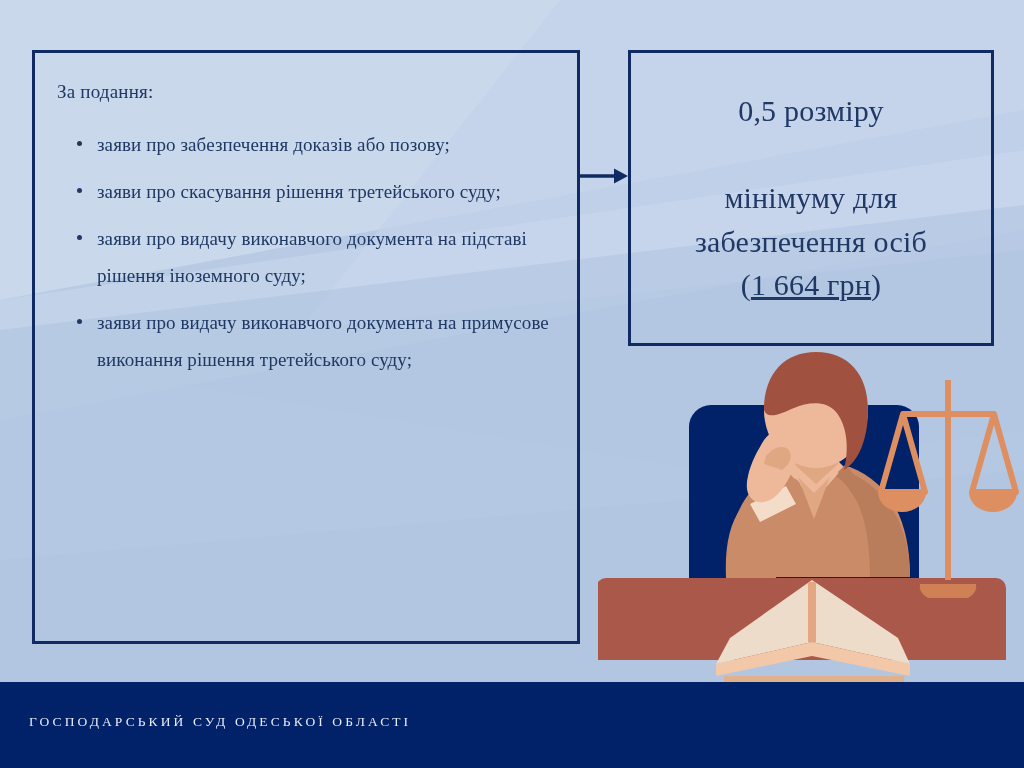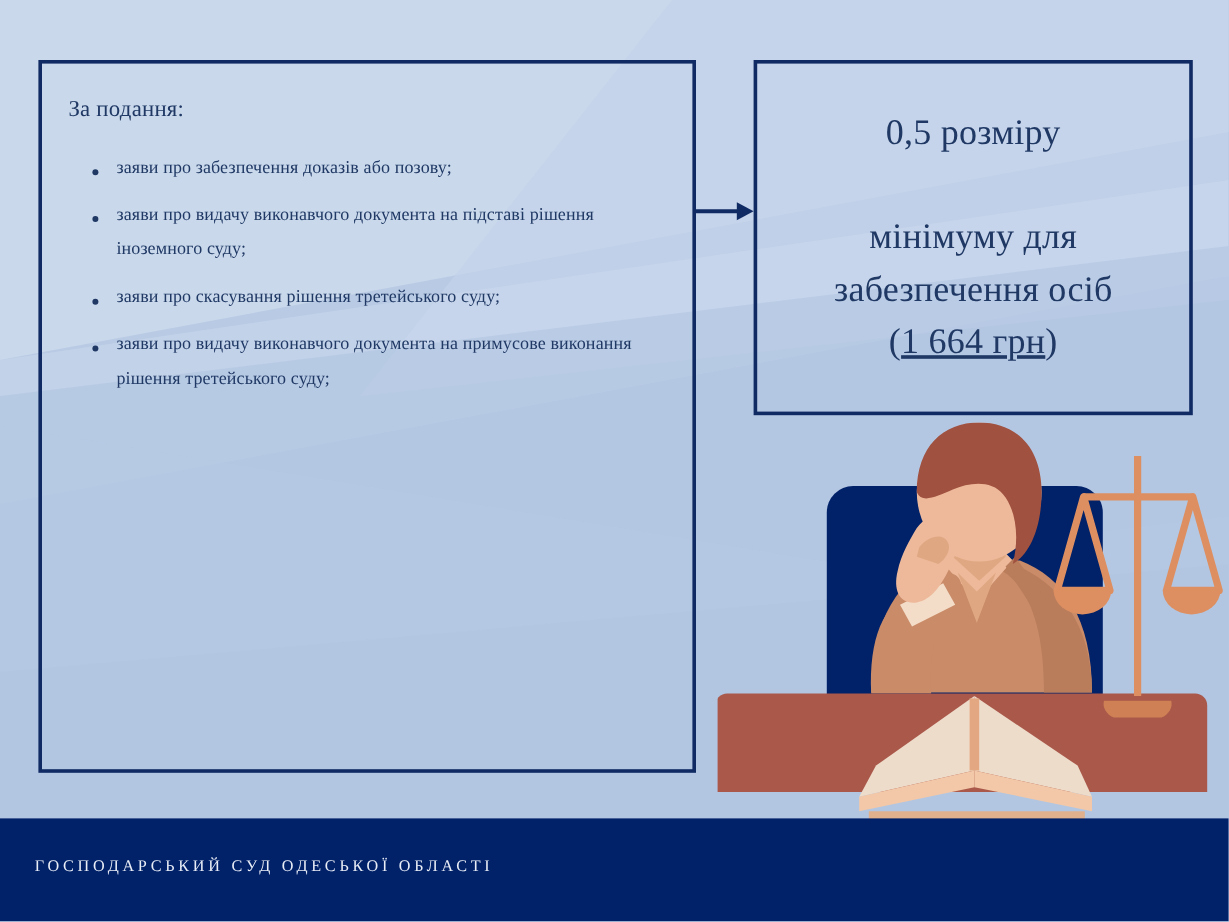--- a/index.html
+++ b/index.html
@@ -37,21 +37,21 @@
     line-height:1.2;
     margin:0 0 22px 6px;
     letter-spacing:.2px;
   }
   ul.items{
     list-style:none;margin:0;padding:0;
   }
   ul.items li{
     position:relative;
     color:#1f3864;
-    font-size:15px;
+    font-size:19px;
     line-height:1.95;
     margin:0 0 10px 0;
     padding-left:46px;
     letter-spacing:.1px;
   }
   ul.items li::before{
     content:"";
     position:absolute;
     left:26px;top:15px;
     width:5px;height:5px;border-radius:50%;
@@ -105,22 +105,22 @@
     <polygon points="0,330 1024,205 1024,700 0,700" fill="#aec3e0" opacity="0.55"></polygon>
     <polygon points="0,355 700,470 1024,430 1024,690 0,690" fill="#b6c9e4" opacity="0.6"></polygon>
     <polygon points="0,560 1024,470 1024,690 0,690" fill="#b0c4e1" opacity="0.45"></polygon>
   </svg>
 
   <div class="box" id="left-box">
     <div id="left-box-inner">
       <p class="lead">За подання:</p>
       <ul class="items">
         <li> заяви про забезпечення доказів або позову;</li>
+        <li> заяви про скасування рішення третейського суду;</li>
         <li>заяви про видачу виконавчого документа на підставі рішення іноземного суду;</li>
-        <li> заяви про скасування рішення третейського суду;</li>
         <li>заяви про видачу виконавчого документа на примусове виконання рішення третейського суду;</li>
       </ul>
     </div>
   </div>
 
   <svg id="arrow" viewBox="0 0 50 22">
     <line x1="0" y1="11" x2="38" y2="11" stroke="#102a63" stroke-width="3.4"></line>
     <polygon points="34,3.5 48,11 34,18.5" fill="#102a63"></polygon>
   </svg>
 

